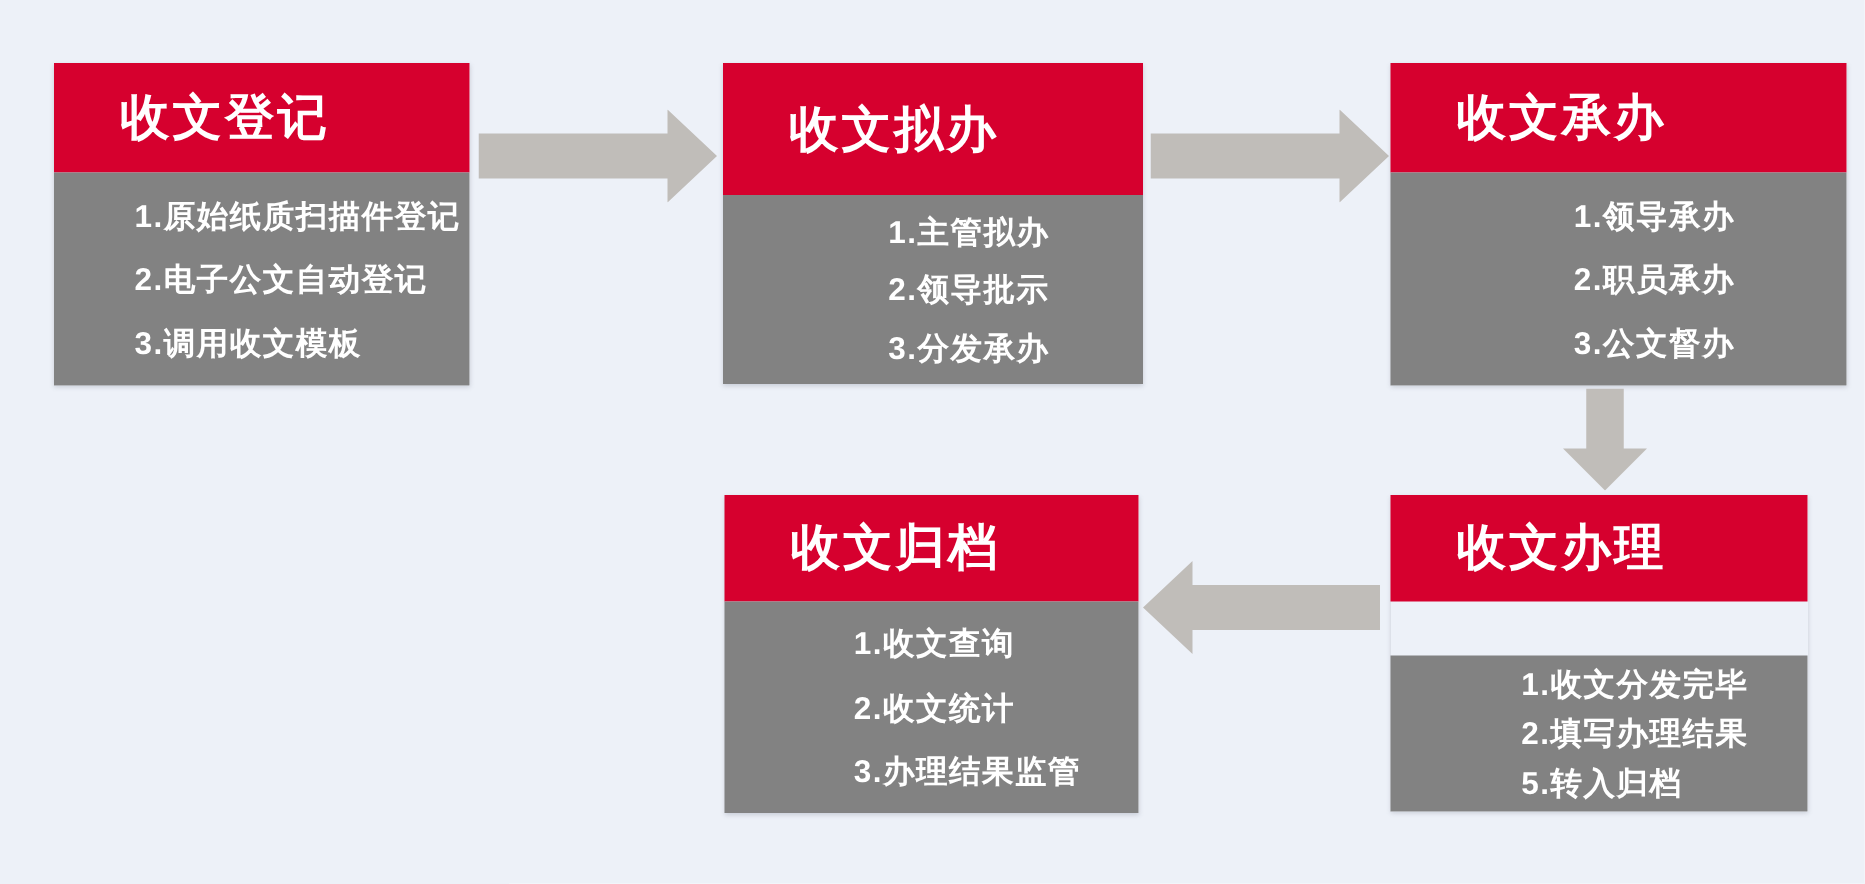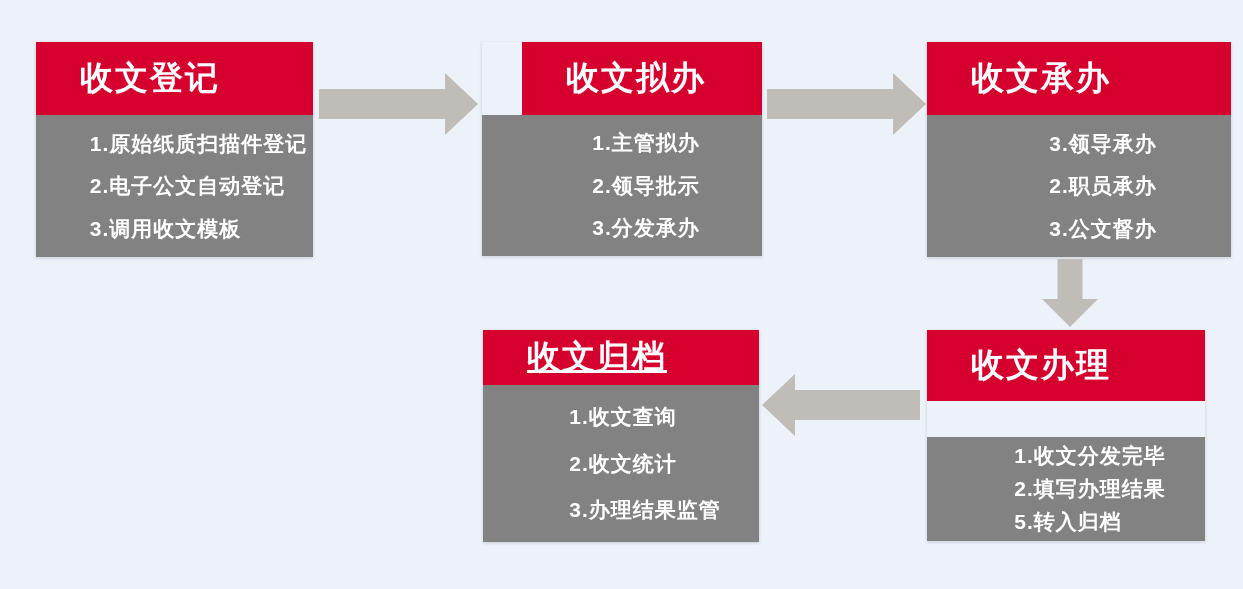--- a/index.html
+++ b/index.html
@@ -73,39 +73,39 @@
         <div class="box-item">3.调用收文模板</div>
       </div>
     </div>
   </div>
 
   <svg class="arrow" style="left:319px; top:73px;" width="159" height="62" viewBox="0 0 159 62">
     <polygon points="0,16 126,16 126,0 159,31 126,62 126,46 0,46"></polygon>
   </svg>
 
   <div class="flow-box" style="left:482px; top:42px; width:280px; height:214px;">
-    <div class="box-header" style="height:73px;margin-left:40px;">收文拟办</div>
+    <div class="box-header" style="height:88px;">收文拟办</div>
     <div class="box-body">
       <div class="box-items">
         <div class="box-item">1.主管拟办</div>
         <div class="box-item">2.领导批示</div>
         <div class="box-item">3.分发承办</div>
       </div>
     </div>
   </div>
 
   <svg class="arrow" style="left:767px; top:73px;" width="159" height="62" viewBox="0 0 159 62">
     <polygon points="0,16 126,16 126,0 159,31 126,62 126,46 0,46"></polygon>
   </svg>
 
   <div class="flow-box" style="left:927px; top:42px; width:304px; height:215px;">
     <div class="box-header" style="height:73px;">收文承办</div>
     <div class="box-body">
       <div class="box-items">
-        <div class="box-item">3.领导承办</div>
+        <div class="box-item">1.领导承办</div>
         <div class="box-item">2.职员承办</div>
         <div class="box-item">3.公文督办</div>
       </div>
     </div>
   </div>
 
   <svg class="arrow" style="left:1042px; top:259px;" width="56" height="68" viewBox="0 0 56 68">
     <polygon points="15.5,0 40.5,0 40.5,40 56,40 28,68 0,40 15.5,40"></polygon>
   </svg>
 
@@ -118,21 +118,21 @@
         <div class="box-item">5.转入归档</div>
       </div>
     </div>
   </div>
 
   <svg class="arrow" style="left:762px; top:374px;" width="158" height="62" viewBox="0 0 158 62">
     <polygon points="0,31 33,0 33,16 158,16 158,46 33,46 33,62"></polygon>
   </svg>
 
   <div class="flow-box" style="left:483px; top:330px; width:276px; height:212px;">
-    <div class="box-header" style="height:55px;text-decoration:underline;">收文归档</div>
+    <div class="box-header" style="height:71px;">收文归档</div>
     <div class="box-body">
       <div class="box-items">
         <div class="box-item">1.收文查询</div>
         <div class="box-item">2.收文统计</div>
         <div class="box-item">3.办理结果监管</div>
       </div>
     </div>
   </div>
 
 </div>

